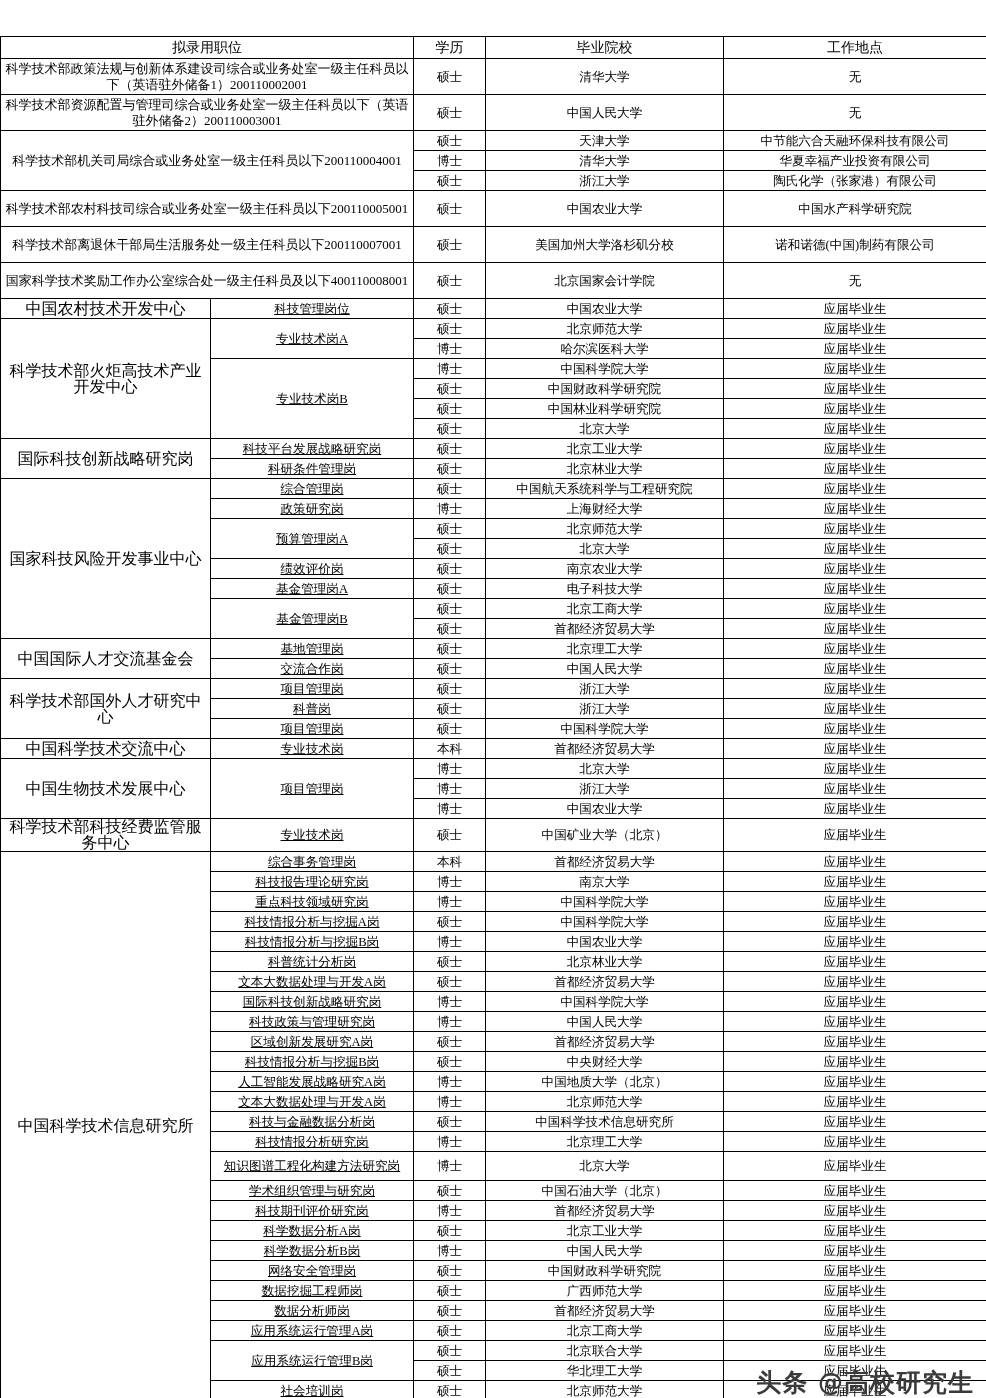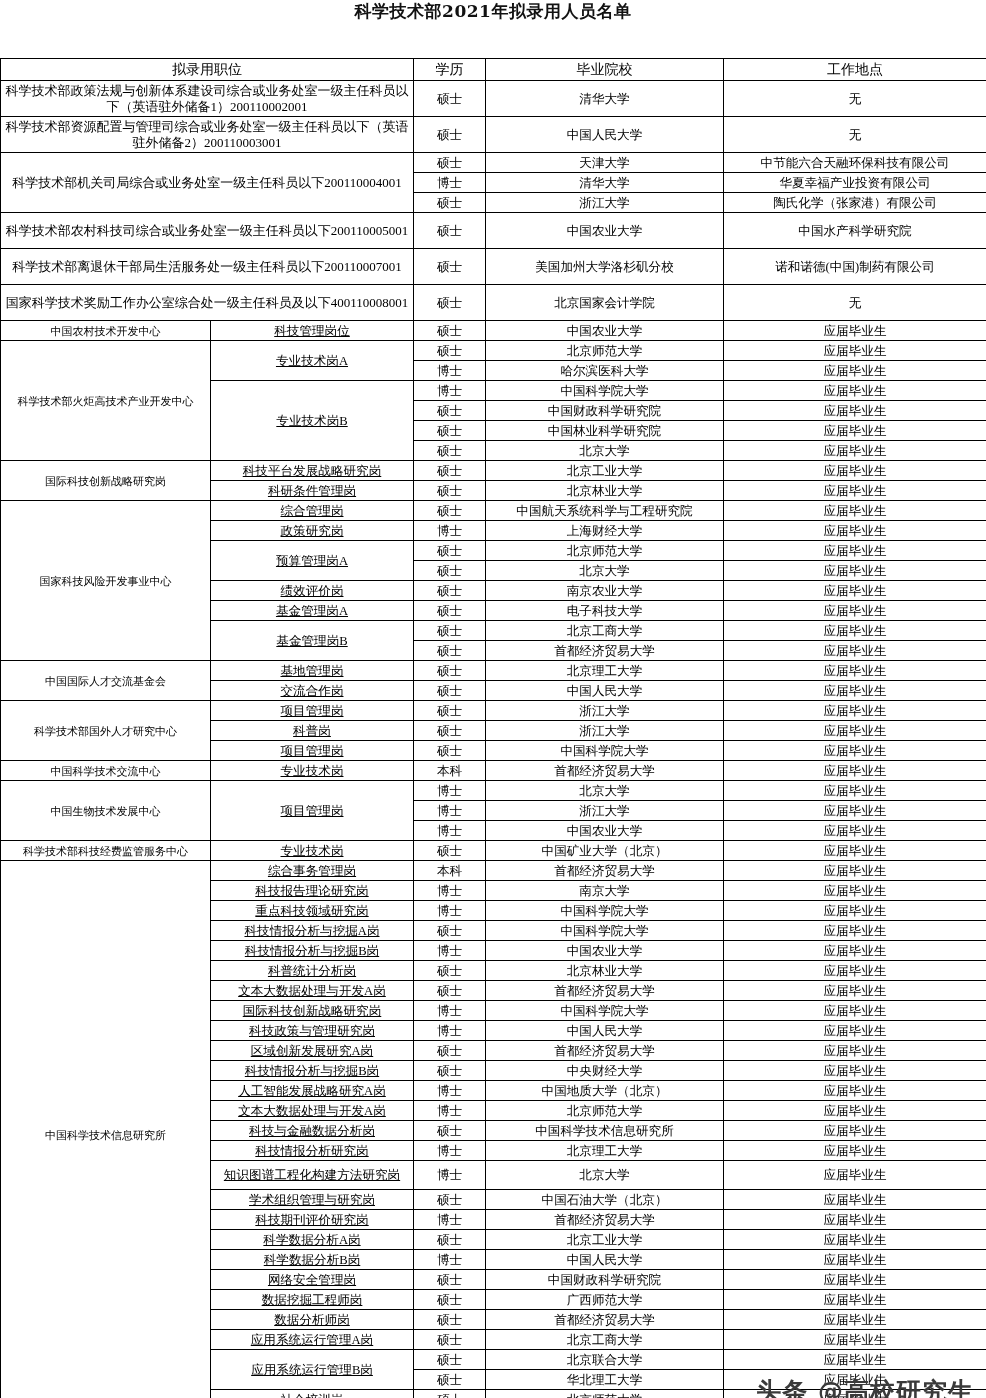--- a/index.html
+++ b/index.html
@@ -46,21 +46,21 @@
     line-height:16px;
     word-break:break-all;
     overflow:hidden;
   }
   thead th{
     font-size:14px;
     height:21px;
     font-weight:normal;
   }
   td.pos{font-size:13px;}
-  td.org{font-size:11px;}
+  td.org{font-size:16px;}
   td.sub{font-size:12.6px;text-decoration:underline;}
   td.deg{font-size:12.6px;}
   td.sch{font-size:12.6px;}
   td.loc{font-size:12.6px;}
   tr.r-tall td{height:35px;}
   tr.r-std td{height:19px;}
   tr.r-mid td{height:28px;}
   #watermark{
     position:absolute;
     right:12px;
@@ -72,21 +72,20 @@
     font-family:"DejaVu Sans","Liberation Sans",sans-serif;
     pointer-events:none;
     white-space:nowrap;
   }
 </style>
 </head>
 <body>
 
 <div id="sheet">
 
-  <div id="title">科学技术部2021年拟录用人员名单</div>
 
   <table>
     <colgroup>
       <col class="c1">
         <col class="c2">
         <col class="c3">
         <col class="c4">
         <col class="c5">
     </colgroup>
     <thead>

